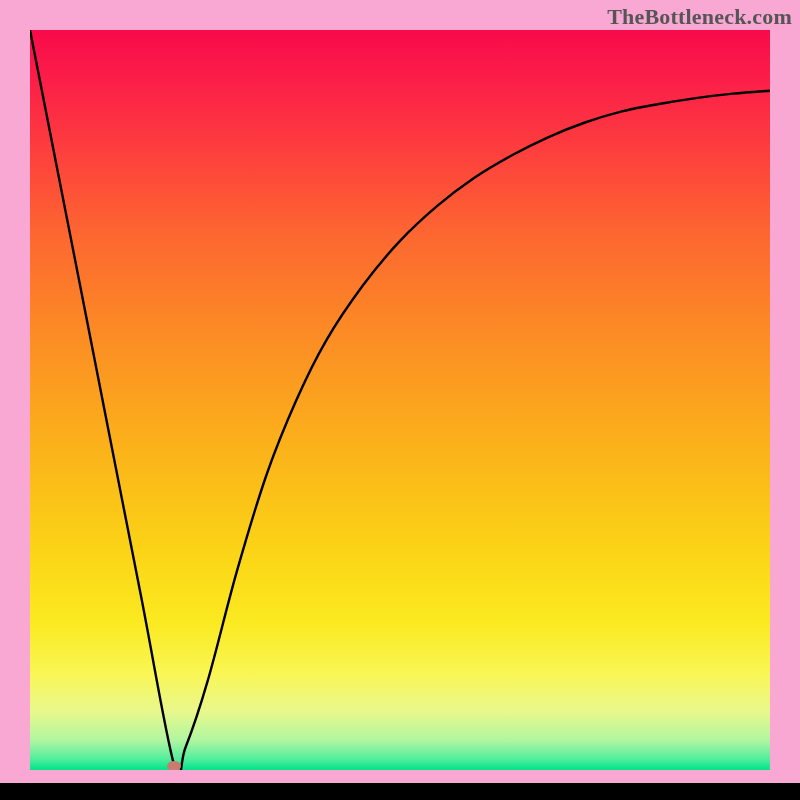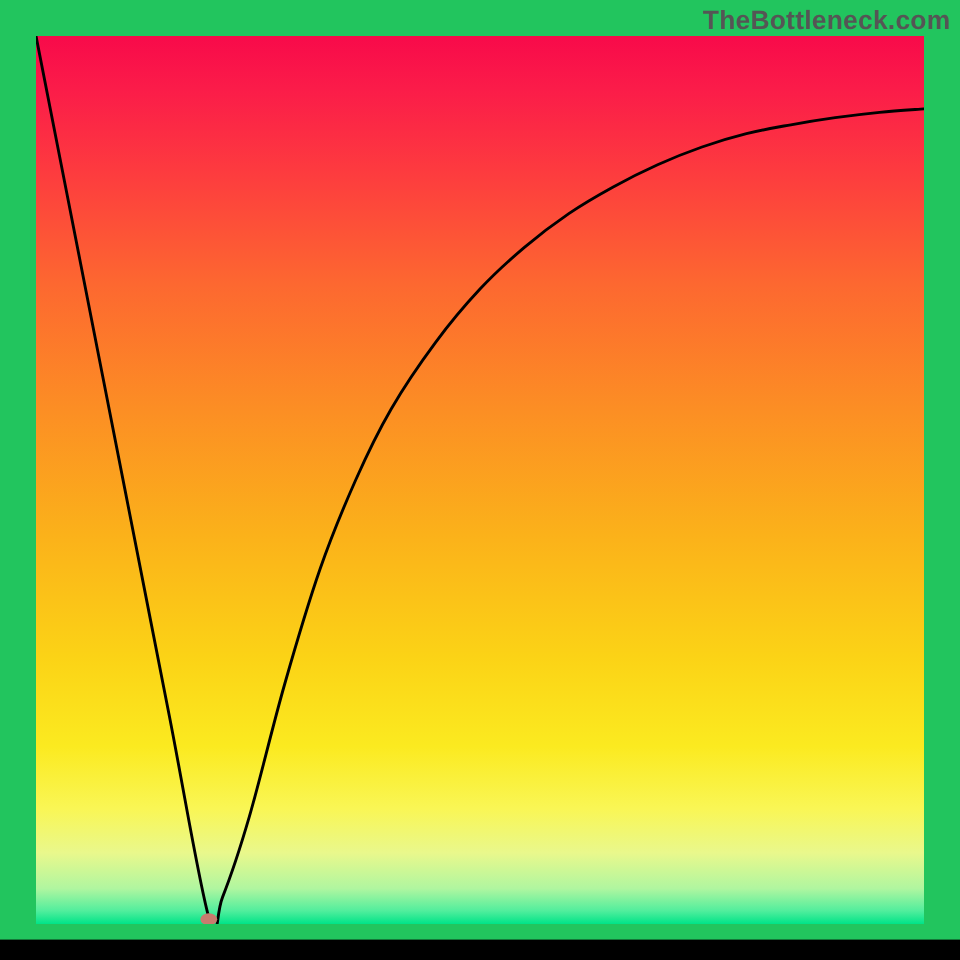--- a/index.html
+++ b/index.html
@@ -8,21 +8,22 @@
     width: 800px;
     height: 800px;
     background: #000;
     font-family: Arial, Helvetica, sans-serif;
     overflow: hidden;
   }
   .frame {
     position: relative;
     width: 800px;
     height: 783px;
-    background: #22c55e;
+    background: #f9a8d4;
+    font-family: Liberation Serif, serif;
   }
   .attribution {
     position: absolute;
     top: 4px;
     right: 8px;
     color: #555;
     font-size: 22px;
     font-weight: 600;
     letter-spacing: 0.2px;
     z-index: 10;

